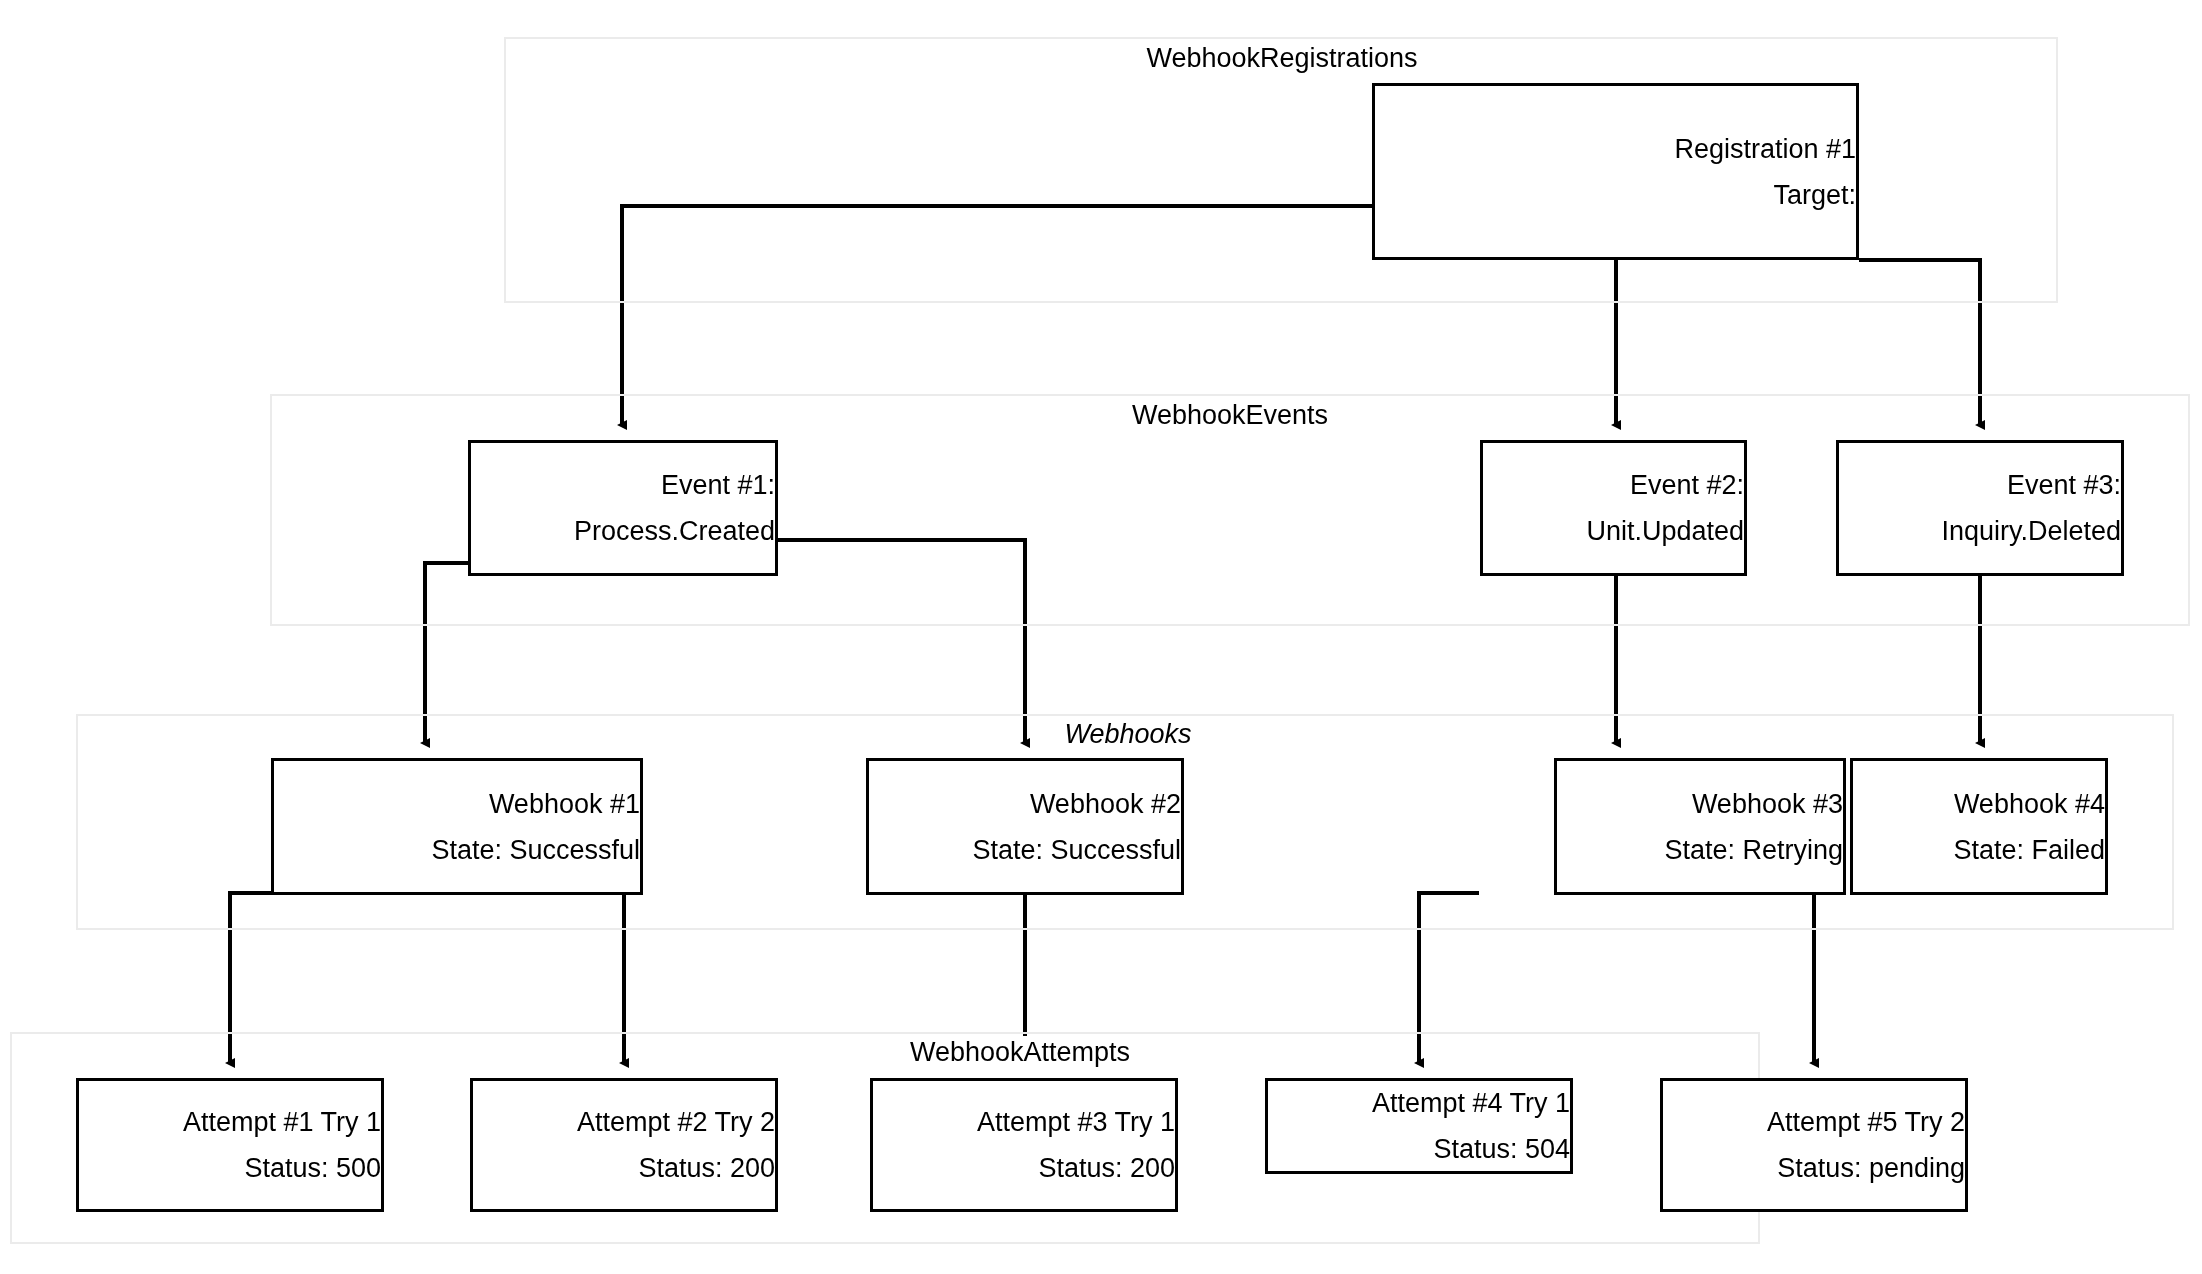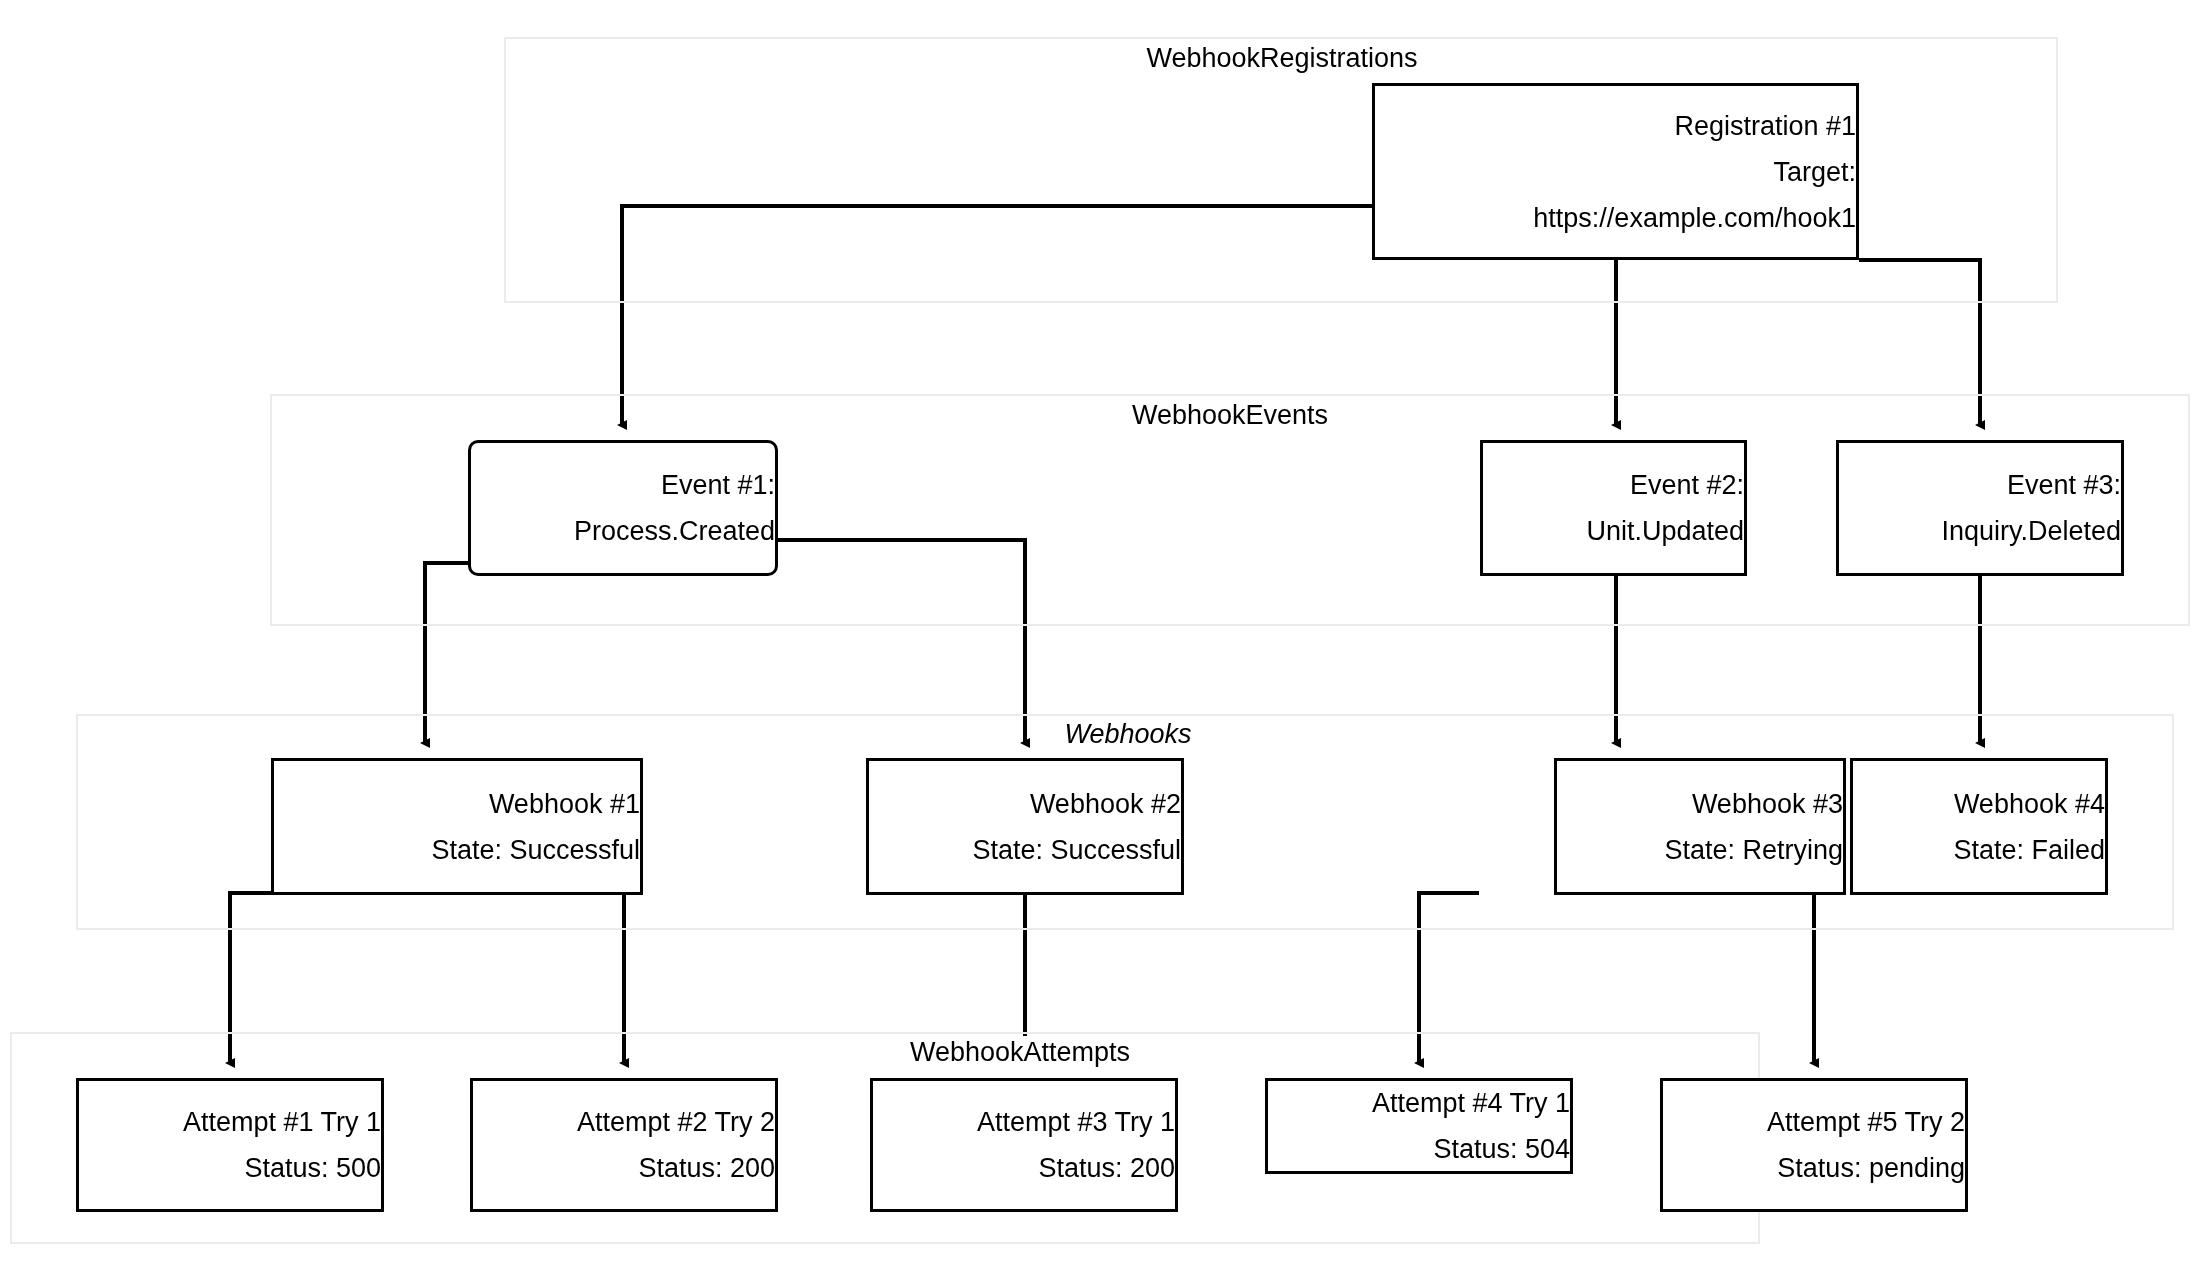--- a/index.html
+++ b/index.html
@@ -91,23 +91,22 @@
       <div class="cluster-label" style="left: 1230px; top: 399px;">WebhookEvents</div>
       <div class="cluster" style="left: 76px; top: 714px; width: 2098px; height: 216px; border-color: rgb(235, 235, 235);"></div>
       <div class="cluster-label" style="left: 1128px; top: 718px; font-style: italic;">Webhooks</div>
       <div class="cluster" style="left: 10px; top: 1032px; width: 1750px; height: 212px; border-color: rgb(235, 235, 235);"></div>
       <div class="cluster-label" style="left: 1020px; top: 1036px;">WebhookAttempts</div>
     </div>
   <div id="nodes-group">
       <div class="node" style="left: 1372px; top: 83px; width: 487px; height: 177px; border-color: rgb(0, 0, 0); background: rgb(255, 255, 255);">
         <div class="node-line">Registration #1</div>
         <div class="node-line">Target:</div>
-        <div class="node-line">https://example.com/hook1</div>
       </div>
-      <div class="node" style="left: 468px; top: 440px; width: 310px; height: 136px; border-color: rgb(0, 0, 0); background: rgb(255, 255, 255); border-radius: 10px;">
+      <div class="node" style="left: 468px; top: 440px; width: 310px; height: 136px; border-color: rgb(0, 0, 0); background: rgb(255, 255, 255);">
         <div class="node-line">Event #1:</div>
         <div class="node-line">Process.Created</div>
       </div>
       <div class="node" style="left: 1480px; top: 440px; width: 267px; height: 136px; border-color: rgb(0, 0, 0); background: rgb(255, 255, 255);">
         <div class="node-line">Event #2:</div>
         <div class="node-line">Unit.Updated</div>
       </div>
       <div class="node" style="left: 1836px; top: 440px; width: 288px; height: 136px; border-color: rgb(0, 0, 0); background: rgb(255, 255, 255);">
         <div class="node-line">Event #3:</div>
         <div class="node-line">Inquiry.Deleted</div>

